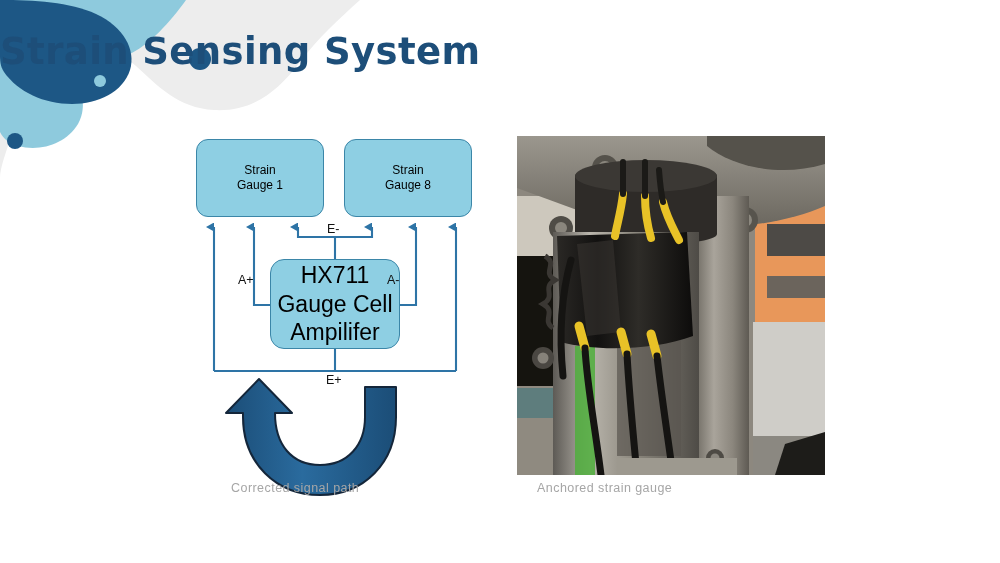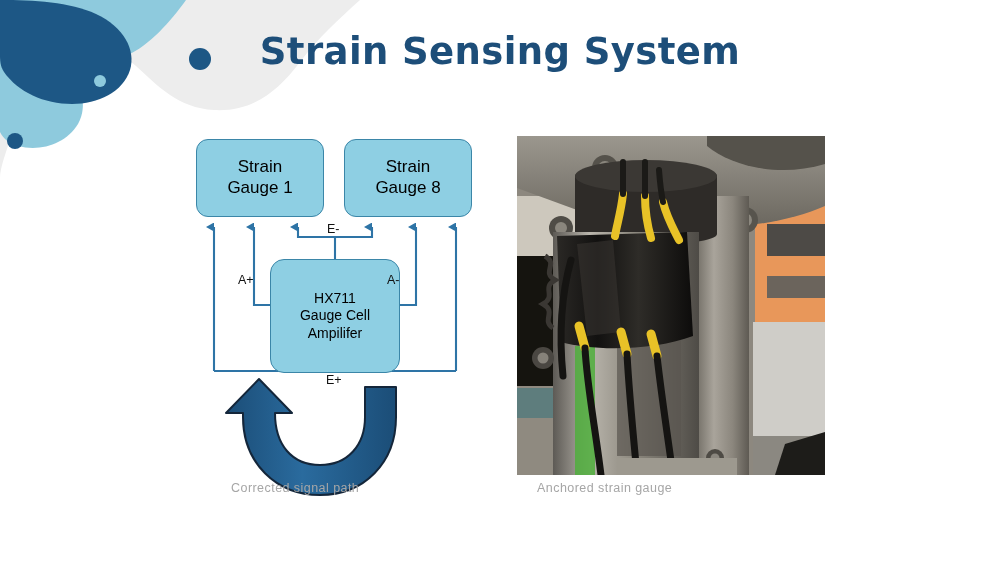--- a/index.html
+++ b/index.html
@@ -23,21 +23,21 @@
     height: 200px;
     pointer-events: none;
   }
 
   
   #slide-title {
     position: absolute;
     left: 0;
     top: 30px;
     width: 1000px;
-    text-align: center;
+    text-align: left;
     font-size: 37px;
     font-weight: bold;
     color: #1d4e79;
     letter-spacing: 0.4px;
     font-family: "DejaVu Sans", sans-serif;
   }
 
   
   #diagram-panel {
     position: absolute;
@@ -55,43 +55,43 @@
     position: absolute;
     box-sizing: border-box;
     background: #8ecfe3;
     border: 1.4px solid #3b86a8;
     border-radius: 12px;
     display: flex;
     flex-direction: column;
     align-items: center;
     justify-content: center;
     color: #000000;
-    font-size: 17px;
+    font-size: 12px;
     line-height: 1.22;
     font-family: "Liberation Sans", sans-serif;
   }
   #gauge-1 { left: 16px;  top: 14px; width: 128px; height: 78px; }
   #gauge-2 { left: 164px; top: 14px; width: 128px; height: 78px; }
 
   #hx711-box {
     position: absolute;
     left: 90px;
     top: 134px;
     width: 130px;
-    height: 114px;
+    height: 90px;
     box-sizing: border-box;
     background: #8ecfe3;
     border: 1.4px solid #3b86a8;
     border-radius: 14px;
     display: flex;
     flex-direction: column;
     align-items: center;
     justify-content: center;
     color: #000000;
-    font-size: 14px;
+    font-size: 23px;
     line-height: 1.26;
     font-family: "Liberation Sans", sans-serif;
   }
 
   .wire-label {
     position: absolute;
     font-size: 12.5px;
     color: #111111;
     font-family: "Liberation Sans", sans-serif;
     white-space: nowrap;

